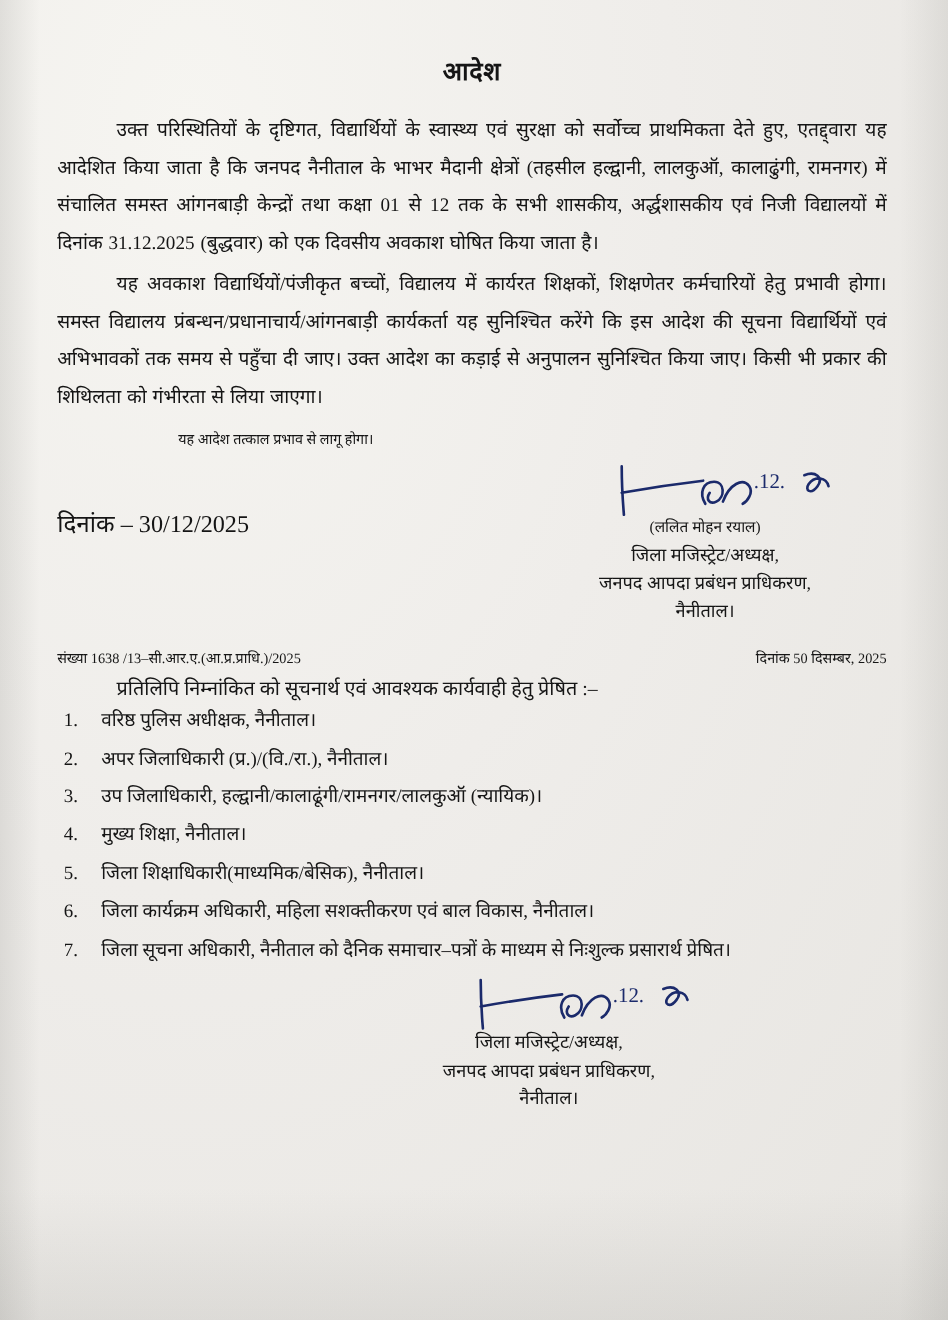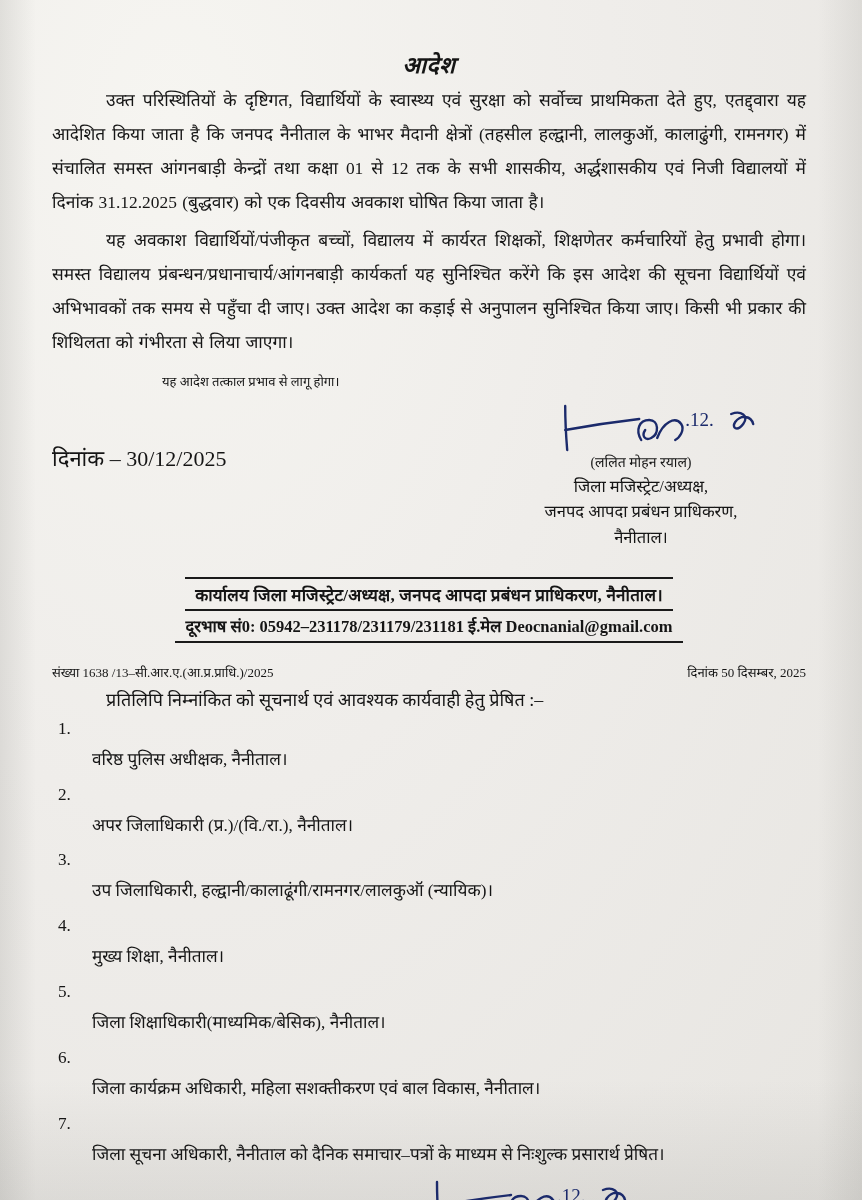--- a/index.html
+++ b/index.html
@@ -46,22 +46,21 @@
     position: relative;
     padding: 34px 56px 0 52px;
     box-sizing: border-box;
     height: 100%;
   }
   .doc-title {
     text-align: center;
     font-size: 23px;
     font-weight: 700;
     letter-spacing: 0.5px;
-    margin: 14px 0 4px 0;
-    font-style: italic;
+    margin: 14px 0 22px 0;
   }
   .para {
     font-size: 17.4px;
     line-height: 1.95;
     text-align: justify;
     text-justify: inter-word;
     margin: 0 0 4px 0;
     text-indent: 54px;
     word-spacing: 1px;
   }
@@ -148,21 +147,21 @@
     display: flex;
     margin-bottom: 10px;
   }
   ol.recipients li .idx {
     width: 40px;
     flex: 0 0 40px;
     text-align: left;
     padding-left: 6px;
     box-sizing: border-box;
   }
-  ol.recipients li .txt { flex: 1 1 auto; margin-top: 31px; }
+  ol.recipients li .txt { flex: 1 1 auto; }
 
   .bottom-sign {
     margin-top: 2px;
     text-align: center;
     padding-left: 140px;
   }
   .bottom-sign .sigwrap {
     height: 48px;
     position: relative;
   }
@@ -208,28 +207,20 @@
             <path class="ink" d="M196 14 C206 10, 214 16, 208 24 C202 32, 196 28, 200 22 C206 14, 216 16, 218 24"></path>
           </svg>
         </div>
         <div class="sign-name">(ललित मोहन रयाल)</div>
         <div>जिला मजिस्ट्रेट/अध्यक्ष,</div>
         <div>जनपद आपदा प्रबंधन प्राधिकरण,</div>
         <div>नैनीताल।</div>
       </div>
     </div>
 
-    <div class="officeblock">
-      <div class="office-line">कार्यालय जिला मजिस्ट्रेट/अध्यक्ष, जनपद आपदा प्रबंधन प्राधिकरण, नैनीताल।</div>
-      <div style="height:0"></div>
-      <div class="office-line2">
-        <span>दूरभाष सं0: 05942–231178/231179/231181 ई.मेल</span>
-        <span class="mail">Deocnanial@gmail.com</span>
-      </div>
-    </div>
 
     <div class="numrow">
       <div class="left">
         <span>संख्या</span>
         <span class="hand">1638</span>
         <span>/13–सी.आर.ए.(आ.प्र.प्राधि.)/2025</span>
       </div>
       <div class="right">
         <span>दिनांक</span>
         <span>50 दिसम्बर, 2025</span>

